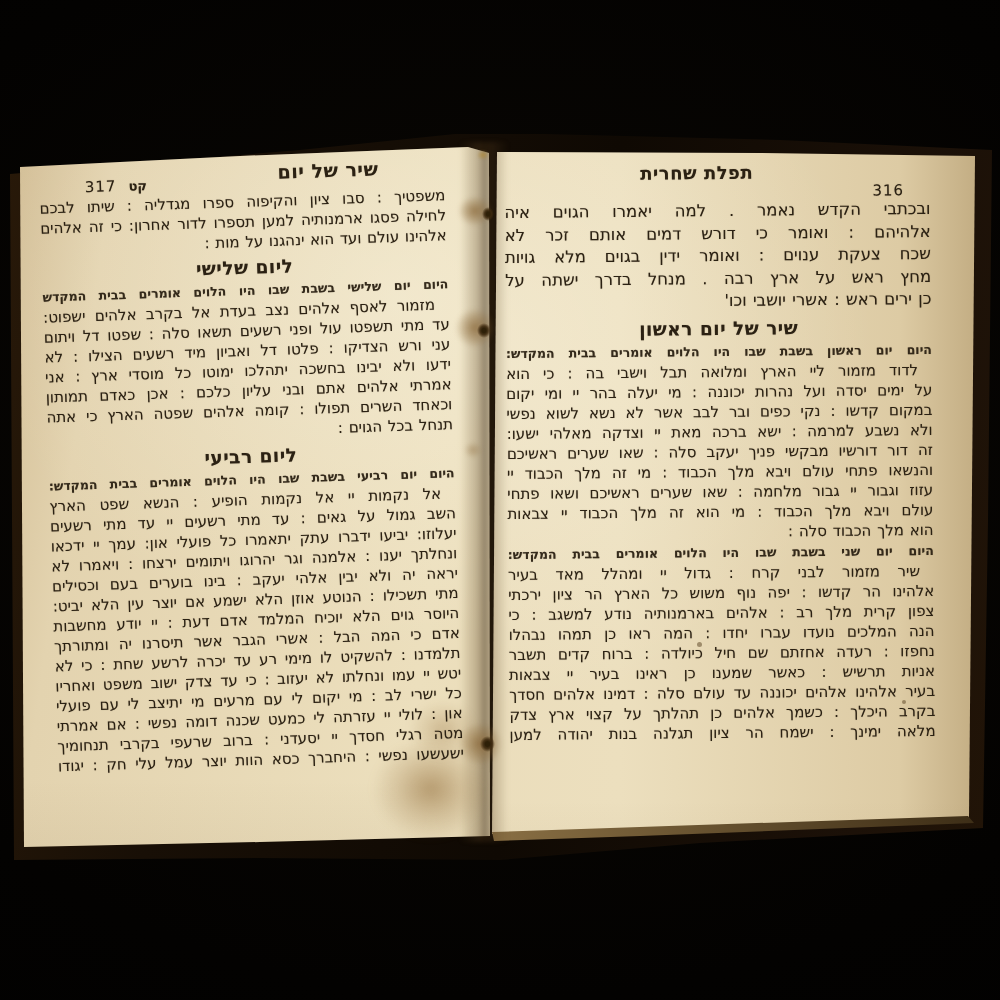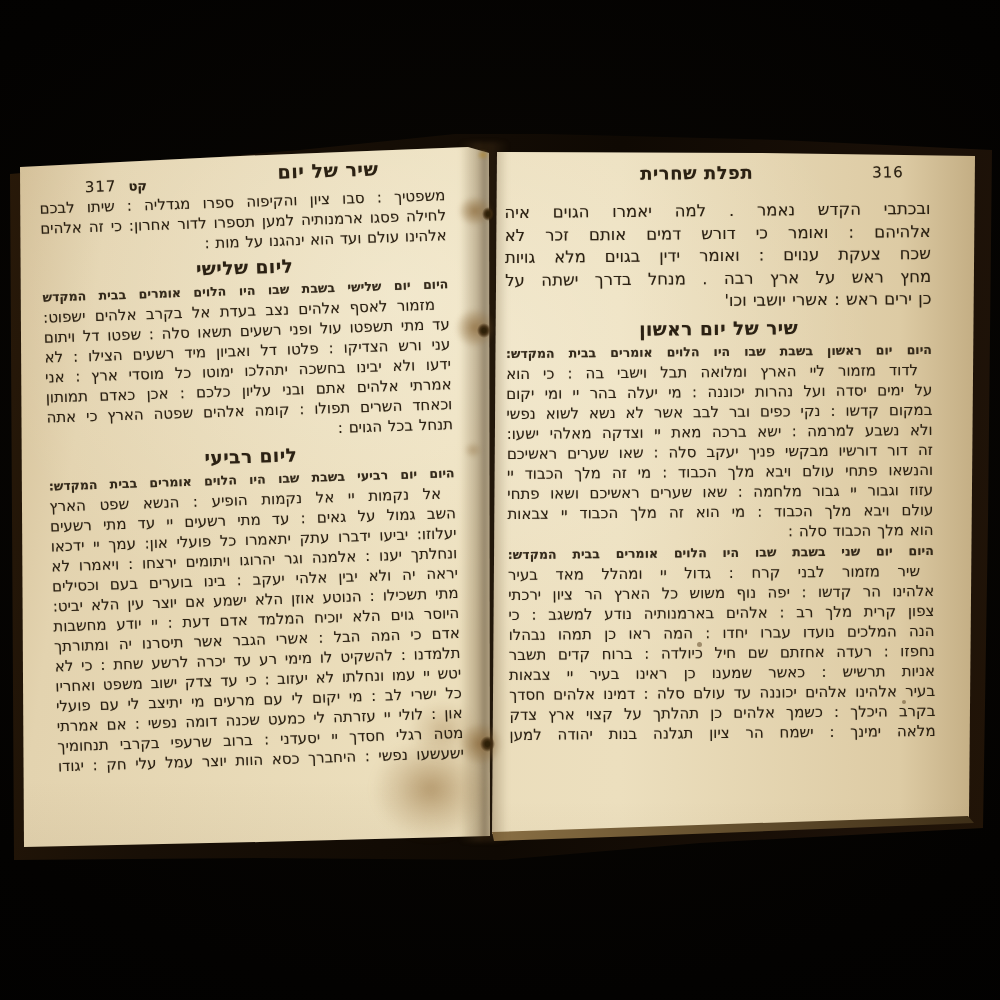--- a/index.html
+++ b/index.html
@@ -50,21 +50,21 @@
   .s-speck{background:rgba(85,64,32,.5);filter:blur(.5px);}
   
   .textwrap{position:absolute;color:#2b2113;text-shadow:0 0 1px rgba(46,35,18,.35);}
   .left-text{left:34px;top:158px;width:414px;height:706px;transform:rotate(-1.9deg);transform-origin:50% 0;}
   .right-text{left:500px;top:156px;width:434px;height:700px;transform:rotate(-0.55deg);transform-origin:50% 0;}
   .page-header{position:absolute;font-weight:bold;font-size:19px;letter-spacing:.5px;white-space:nowrap;}
   .left-text .page-header{left:243px;top:4px;}
   .right-text .page-header{left:140px;top:6px;font-size:18px;}
   .pagenum-row{position:absolute;display:flex;align-items:baseline;gap:12px;direction:ltr;}
   .left-text .pagenum-row{left:50px;top:15px;}
-  .right-text .pagenum-row{left:372px;top:9px;}
+  .right-text .pagenum-row{left:372px;top:27px;}
   .pagenum{font-size:15px;letter-spacing:1px;}
   .folio{font-size:13px;font-weight:bold;}
   .content{margin-top:34px;padding:0 4px;}
   .right-text .content{margin-top:44px;}
   .line{font-size:15px;line-height:20px;text-align:justify;text-align-last:justify;direction:rtl;word-spacing:1px;}
   .para{margin:0 0 1px;}
   .para.large .line{font-size:16.5px;line-height:22.5px;}
   .line.indent{padding-right:14px;}
   .line.short{text-align-last:right;}
   .intro{font-size:12.5px;font-weight:bold;line-height:20px;opacity:.95;}

